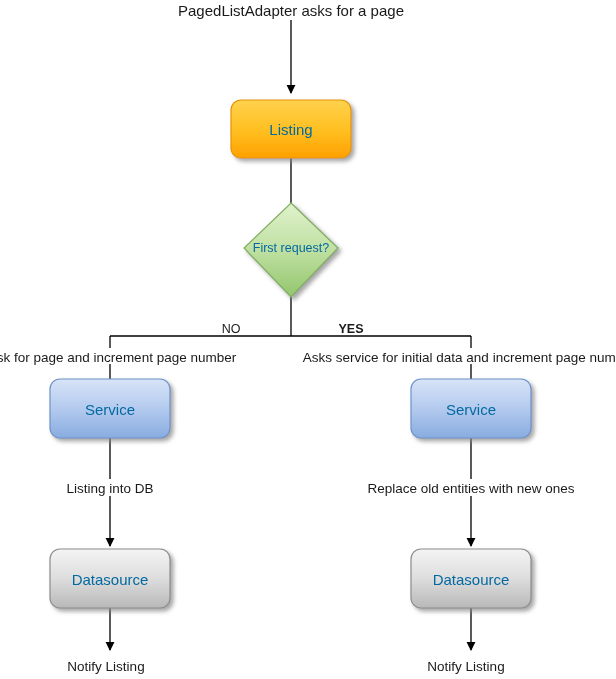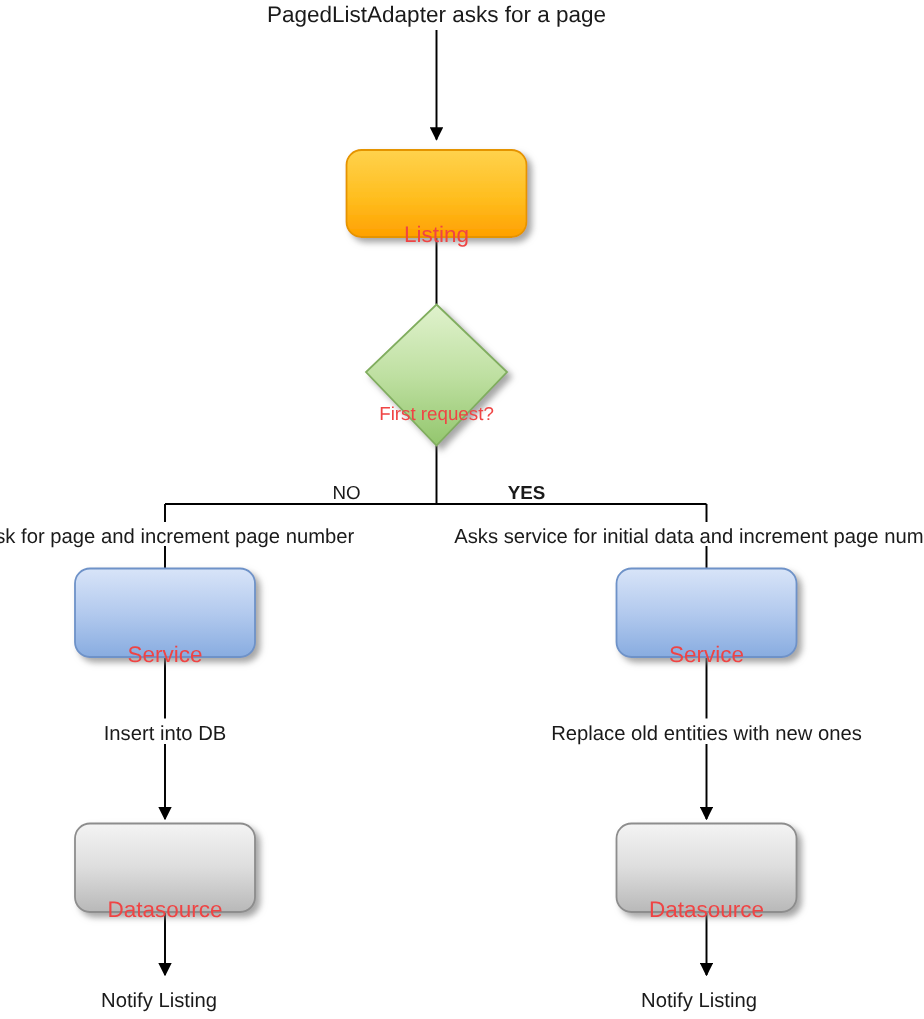--- a/index.html
+++ b/index.html
@@ -11,25 +11,24 @@
   #canvas{position:relative;width:616px;height:534px;}
   svg{position:absolute;top:0;left:0;width:616px;height:679px;}
   .lbl{
     position:absolute;white-space:nowrap;color:#1a1a1a;
     font-size:13.5px;line-height:1;
     transform:translate(-50%,-50%);
   }
   .lbl.top{font-size:15px;}
   .lbl.branch{font-size:12.5px;}
   .node-text{
-    position:absolute;white-space:nowrap;color:#ef4444;
+    position:absolute;white-space:nowrap;color:#0369a1;
     font-size:15px;line-height:1;
     transform:translate(-50%,-50%);
     pointer-events:none;
-    margin-top:28px;
   }
   .node-text.small{font-size:12.5px;}
 </style>
 </head>
 <body>
 
 <div id="canvas">
 
   <svg viewBox="0 0 616 679">
     <defs>
@@ -112,21 +111,21 @@
 
   <div class="lbl branch" style="left:231px;top:329px;">NO</div>
   <div class="lbl branch" style="left:351px;top:329px;font-weight:bold;">YES</div>
 
   <div class="lbl" style="left:112px;top:358px;">Ask for page and increment page number</div>
   <div class="lbl" style="left:469px;top:358px;">Asks service for initial data and increment page number</div>
 
   <div class="node-text" style="left:110px;top:409px;">Service</div>
   <div class="node-text" style="left:471px;top:409px;">Service</div>
 
-  <div class="lbl" style="left:110px;top:489px;">Insert into DB</div>
+  <div class="lbl" style="left:110px;top:489px;">Listing into DB</div>
   <div class="lbl" style="left:471px;top:489px;">Replace old entities with new ones</div>
 
   <div class="node-text" style="left:110px;top:579px;">Datasource</div>
   <div class="node-text" style="left:471px;top:579px;">Datasource</div>
 
   <div class="lbl" style="left:106px;top:667px;">Notify Listing</div>
   <div class="lbl" style="left:466px;top:667px;">Notify Listing</div>
 
 </div>
 

